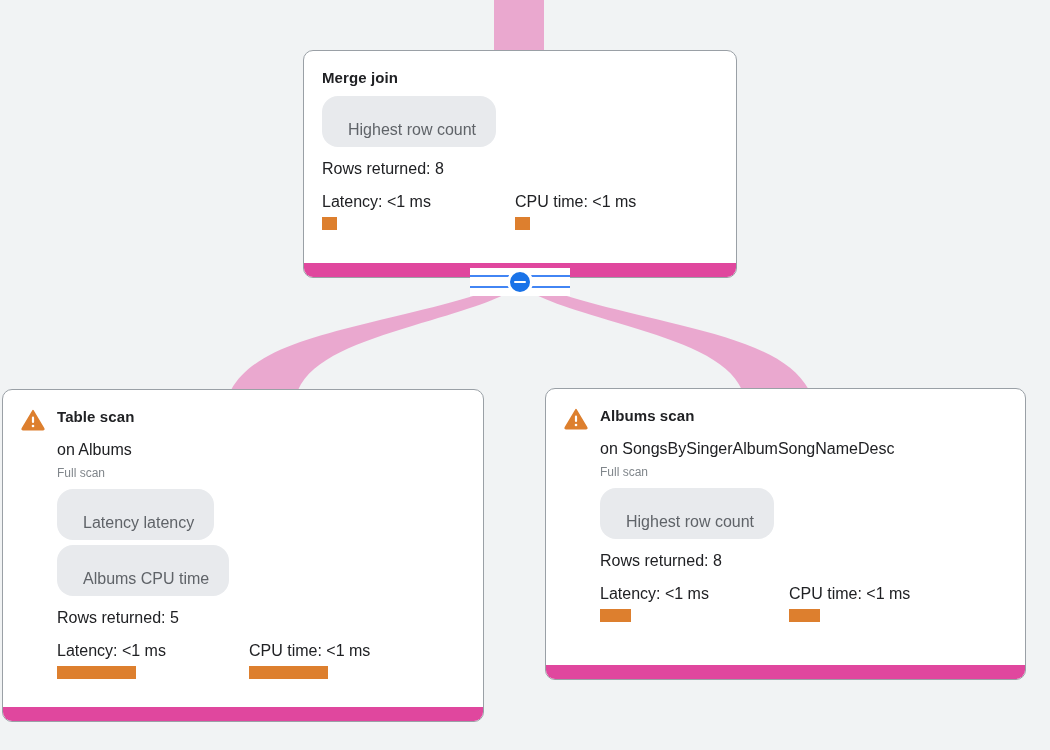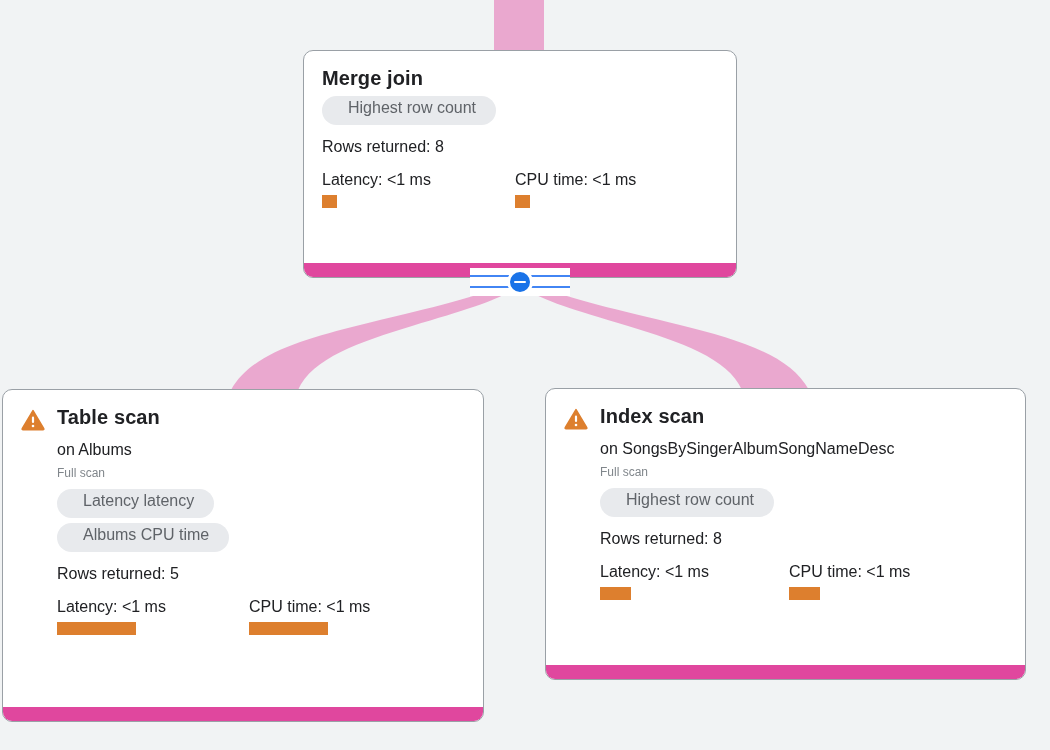--- a/index.html
+++ b/index.html
@@ -66,21 +66,21 @@
     padding-top: 5px;
   }
   .warn-icon-wrap svg { display: block; }
 
   .node-content {
     flex: 1 1 auto;
     min-width: 0;
   }
 
   .node-title {
-    font-size: 20px;
+    font-size: 15px;
     font-weight: 700;
     color: #202124;
     line-height: 26px;
     letter-spacing: 0.1px;
     white-space: nowrap;
   }
 
   .node-subtitle {
     font-size: 16px;
     color: #202124;
@@ -98,21 +98,21 @@
   .chip-list {
     margin-top: 5px;
   }
   .chip {
     display: inline-block;
     background: #e8eaed;
     color: #5f6368;
     font-size: 16px;
     line-height: 20px;
     border-radius: 16px;
-    padding: 2px 20px 7px 26px;
+    padding: 24px 20px 7px 26px;
     margin-bottom: 5px;
     white-space: nowrap;
   }
 
   .rows-returned {
     font-size: 16px;
     color: #202124;
     line-height: 22px;
     margin-top: 6px;
     white-space: nowrap;
@@ -279,21 +279,21 @@
   <div class="node-card" id="node-index-scan" style="left:545px; top:388px; width:481px; height:292px;">
     <div class="node-body">
       <div class="warn-icon-wrap">
         <svg width="24" height="22" viewBox="0 0 24 22" xmlns="http://www.w3.org/2000/svg">
           <path d="M12 1.6 L22.6 19.4 Q23.3 20.6 21.9 20.6 L2.1 20.6 Q0.7 20.6 1.4 19.4 Z" fill="#dd7f2e" stroke="#dd7f2e" stroke-width="1.6" stroke-linejoin="round"></path>
           <rect x="10.9" y="7.6" width="2.2" height="6.4" rx="1.1" fill="#ffffff"></rect>
           <circle cx="12" cy="17" r="1.3" fill="#ffffff"></circle>
         </svg>
       </div>
       <div class="node-content">
-        <div class="node-title">Index scan</div>
+        <div class="node-title">Albums scan</div>
         <div class="node-subtitle">on SongsBySingerAlbumSongNameDesc</div>
         <div class="node-scantype">Full scan</div>
         <div class="chip-list">
           <span class="chip">Highest row count</span>
         </div>
         <div class="rows-returned">Rows returned: 8</div>
         <div class="metrics-row">
           <div class="metric" style="width:189px;">
             <span class="metric-label">Latency: &lt;1 ms</span>
             <span class="metric-bar" style="width:31px;"></span>

